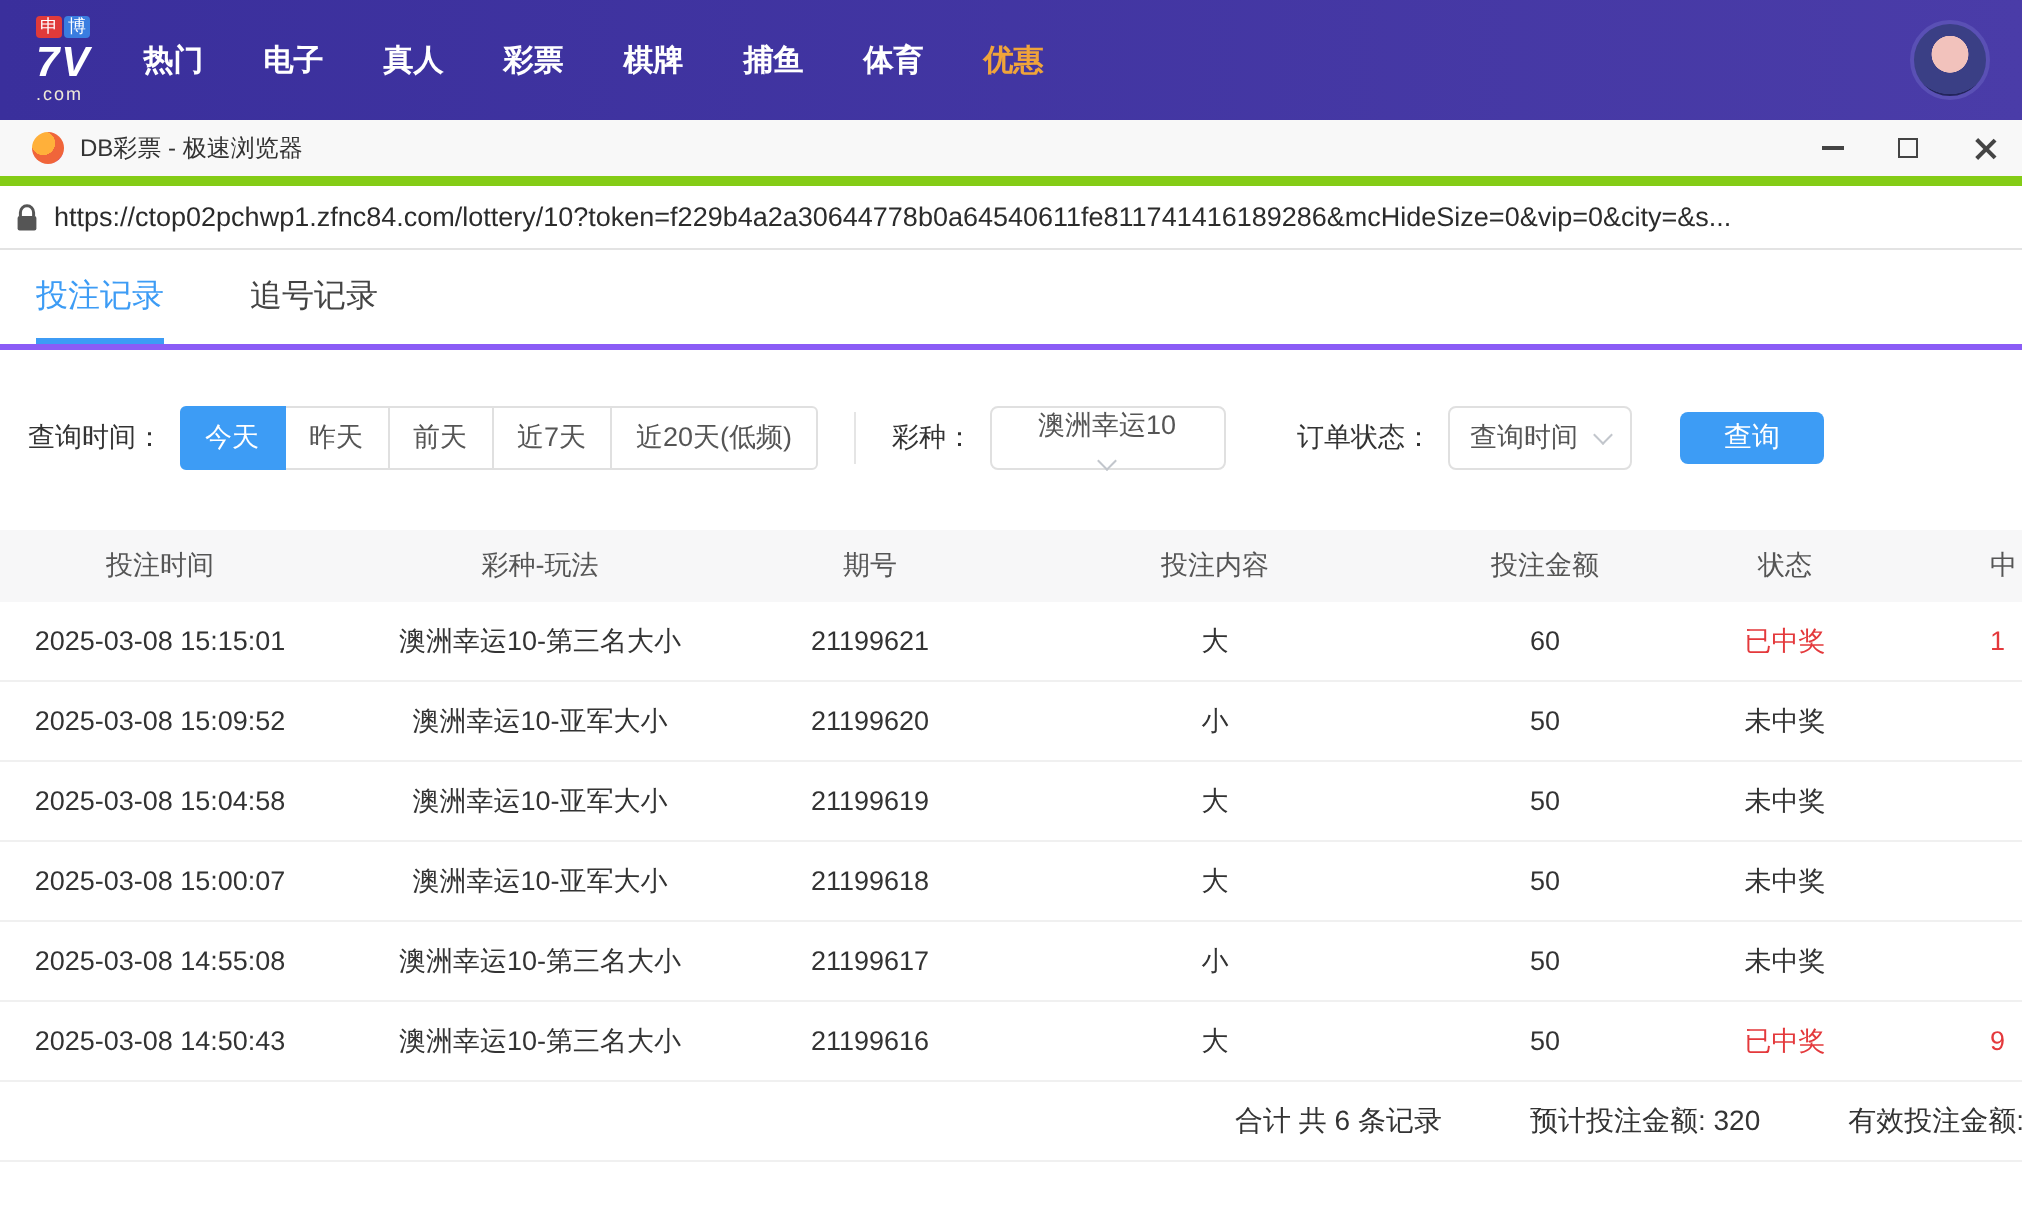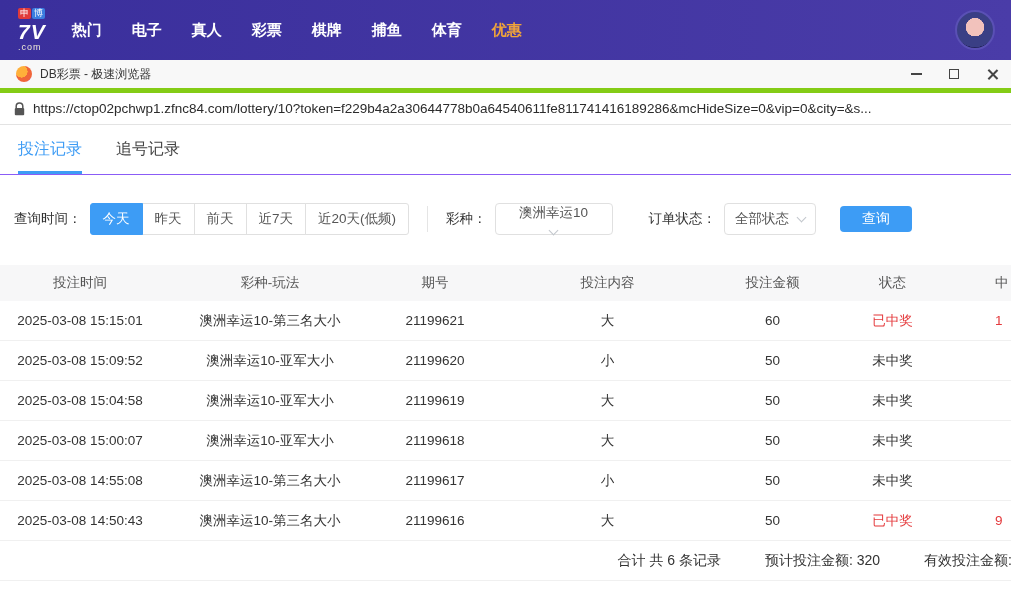--- a/index.html
+++ b/index.html
@@ -36,26 +36,26 @@
   .win-controls{margin-left:auto; display:flex; height:100%;}
   .wc{width:38px; height:100%; display:flex; align-items:center; justify-content:center; cursor:pointer;}
   .wc-min i{display:block; width:11px; height:2px; background:#444;}
   .wc-max i{display:block; width:10px; height:10px; border:1.5px solid #444;}
   .wc-close i{display:block; position:relative; width:13px; height:13px;}
   .wc-close i::before,.wc-close i::after{content:""; position:absolute; left:6px; top:0;
     width:1.6px; height:13px; background:#444;}
   .wc-close i::before{transform:rotate(45deg);} .wc-close i::after{transform:rotate(-45deg);}
   
   .urlbar{height:32px; background:#fff; border-bottom:1px solid #e3e3e3;
-    display:flex; align-items:center; padding:0 14px; cursor:text;}
+    display:flex; align-items:center; padding:0 8px; cursor:text;}
   .lock{flex:0 0 auto; margin-right:8px; display:flex;}
   .url-text{font-size:13.5px; color:#2b2b2b; white-space:nowrap; overflow:hidden;}
   
-  .tabs{display:flex; gap:34px; padding:0 18px; height:50px; align-items:stretch;
-    border-bottom:1px solid #8b5cf6;}
+  .tabs{display:flex; gap:43px; padding:0 18px; height:50px; align-items:stretch;
+    border-bottom:3px solid #8b5cf6;}
   .tab{position:relative; font-size:16px; color:#444; display:flex; align-items:center; cursor:pointer;}
   .tab.active{color:var(--accent);}
   .tab.active::after{content:""; position:absolute; left:0; right:0; bottom:0; height:3px;
     background:var(--accent);}
   
   .filters{display:flex; align-items:center; padding:28px 14px 30px; font-size:13.5px;}
   .f-label{color:#333; margin-right:8px; white-space:nowrap;}
   .time-group{display:flex;}
   .time-btn{height:32px; line-height:30px; padding:0 12px; border:1px solid #e0e0e0;
     background:#fff; color:#555; margin-left:-1px; cursor:pointer; white-space:nowrap;}
@@ -156,21 +156,21 @@
     <div class="time-btn">近20天(低频)</div>
   </div>
   <div class="v-divider"></div>
   <span class="f-label">彩种：</span>
   <div class="select select-lottery">
     <span>澳洲幸运10</span>
     <span class="caret"></span>
   </div>
   <span class="f-label status-label">订单状态：</span>
   <div class="select select-status">
-    <span>全部状态</span>
+    <span>查询时间</span>
     <span class="caret"></span>
   </div>
   <button class="query-btn">查询</button>
 </div>
 
 <div class="table-wrap">
   <div class="t-inner">
     <div class="thead">
       <div class="td c1">投注时间</div>
       <div class="td c2">彩种-玩法</div>

